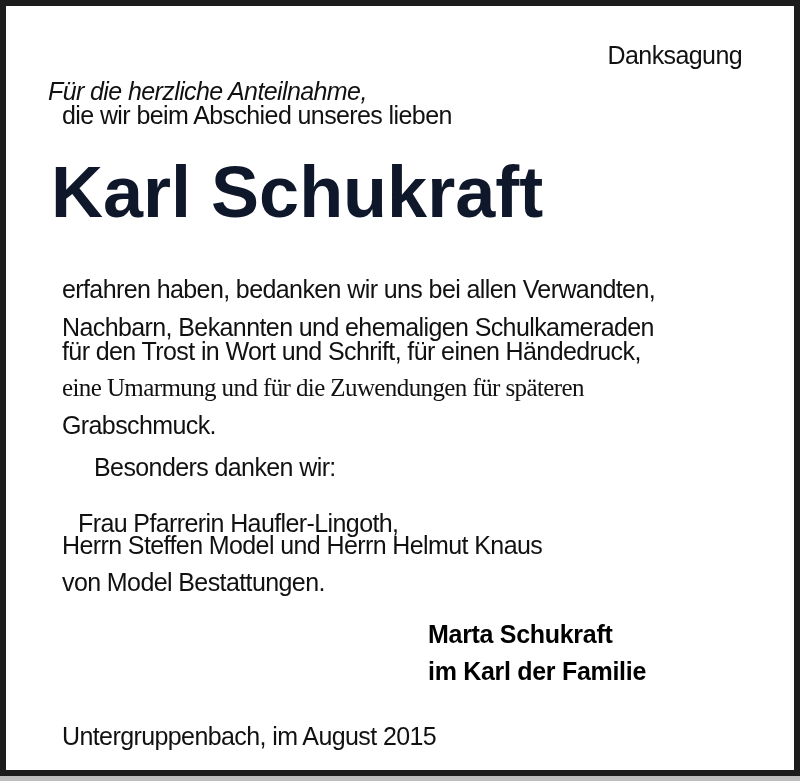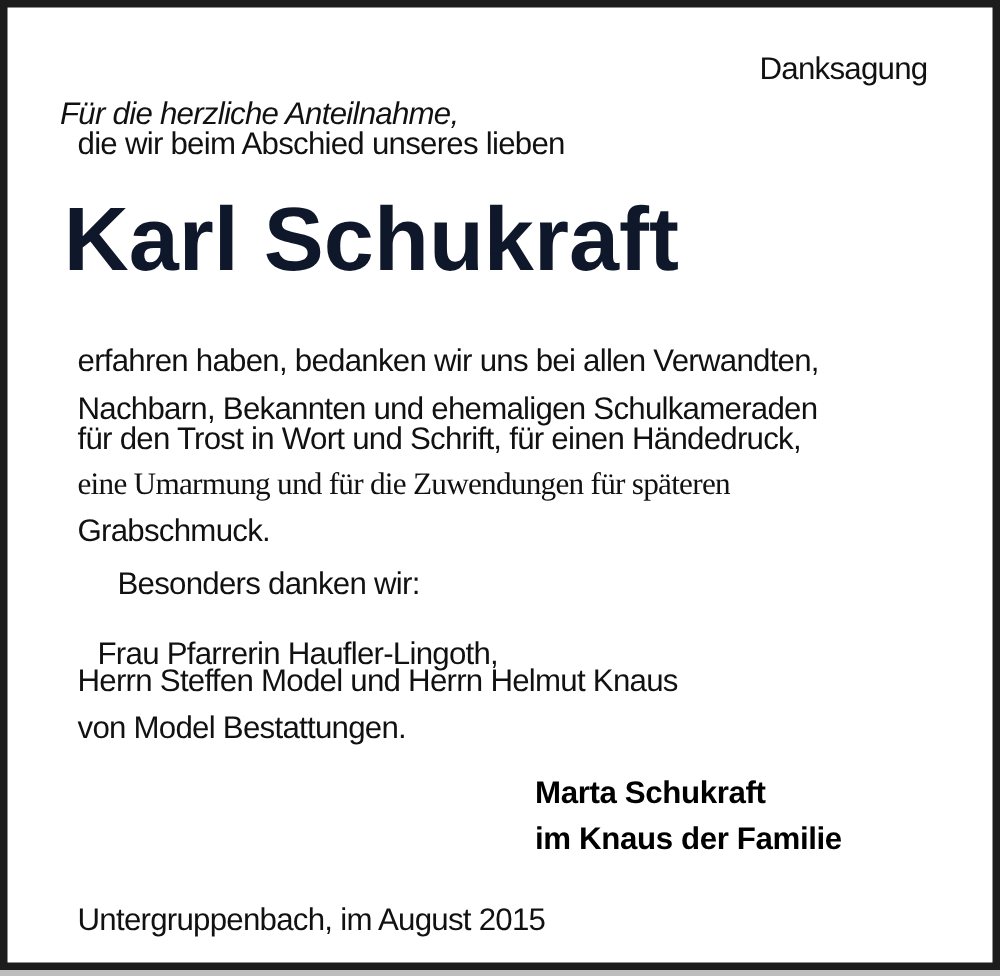--- a/index.html
+++ b/index.html
@@ -85,15 +85,15 @@
 <div class="t" style="left:62px; top:336px;text-align:center;">für den Trost in Wort und Schrift, für einen Händedruck,</div>
 <div class="t" style="left:62px; top:373px;font-family:Liberation Serif, serif;">eine Umarmung und für die Zuwendungen für späteren</div>
 <div class="t" style="left:62px; top:410px;">Grabschmuck.</div>
 
 <div class="t" style="left:62px; top:452px;margin-left:32px;">Besonders danken wir:</div>
 <div class="t" style="left:62px; top:508px;margin-left:16px;">Frau Pfarrerin Haufler-Lingoth,</div>
 <div class="t" style="left:62px; top:530px;">Herrn Steffen Model und Herrn Helmut Knaus</div>
 <div class="t" style="left:62px; top:567px;">von Model Bestattungen.</div>
 
 <div class="t signature" style="left:428px; top:619px;">Marta Schukraft</div>
-<div class="t signature" style="left:428px; top:656px;">im Knaus der Familie</div>
+<div class="t signature" style="left:428px; top:656px;">im Karl der Familie</div>
 
 <div class="t" style="left:62px; top:721px;text-align:right;">Untergruppenbach, im August 2015</div>
 
 </body></html>

